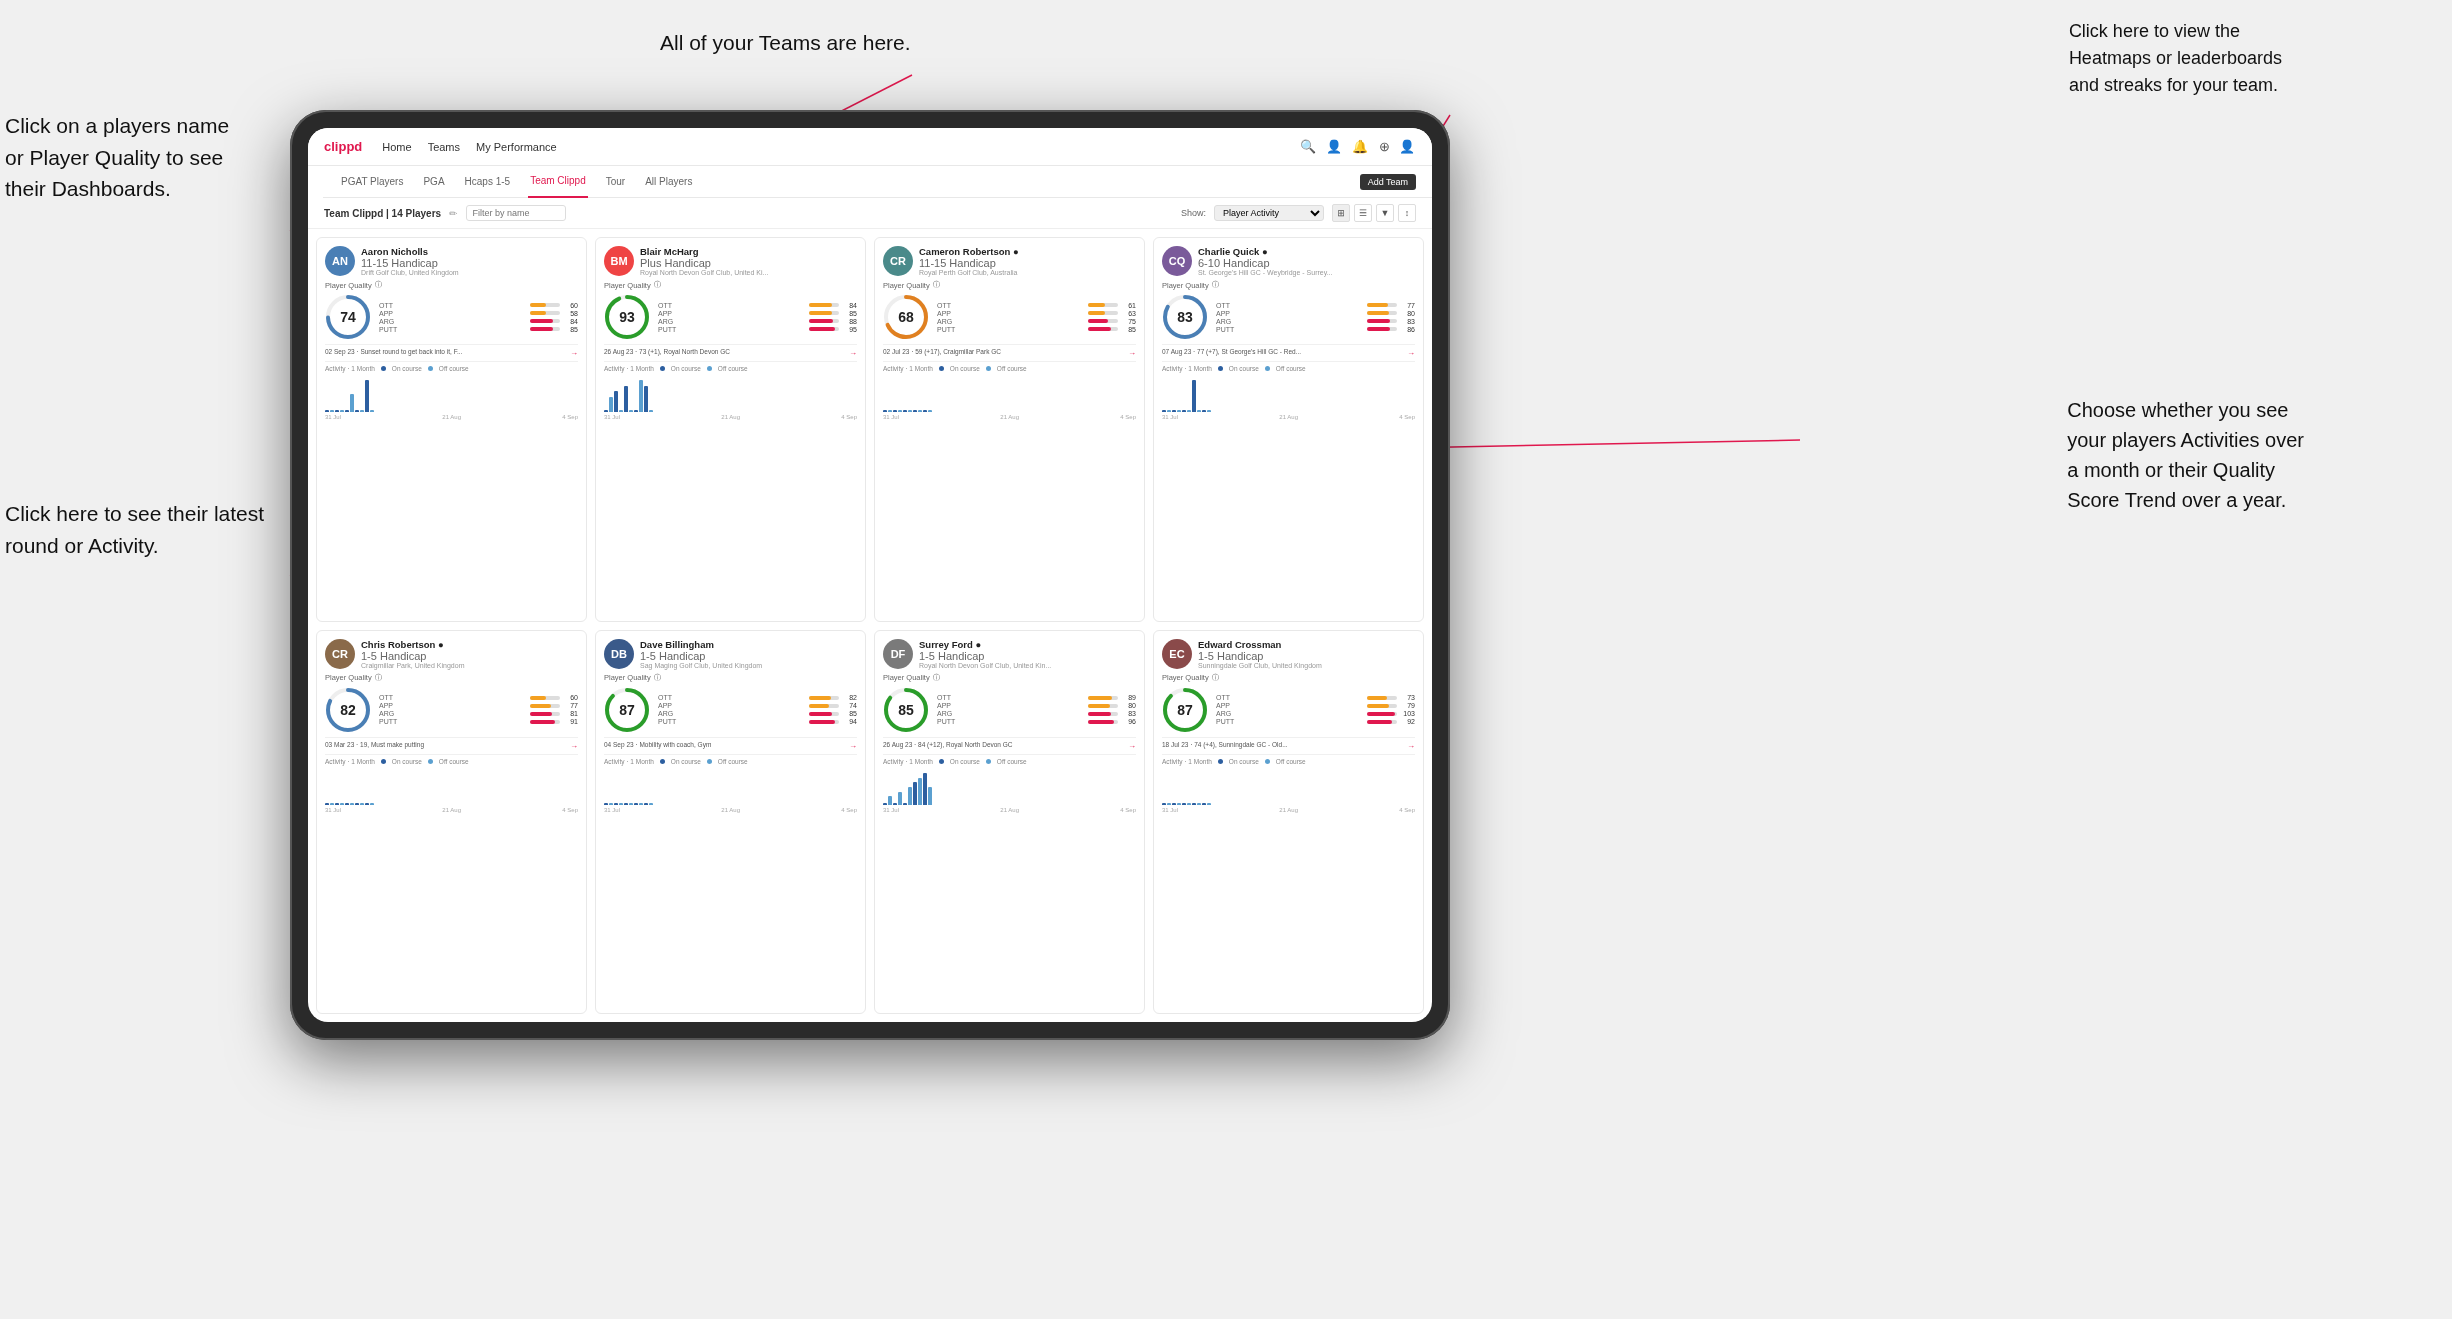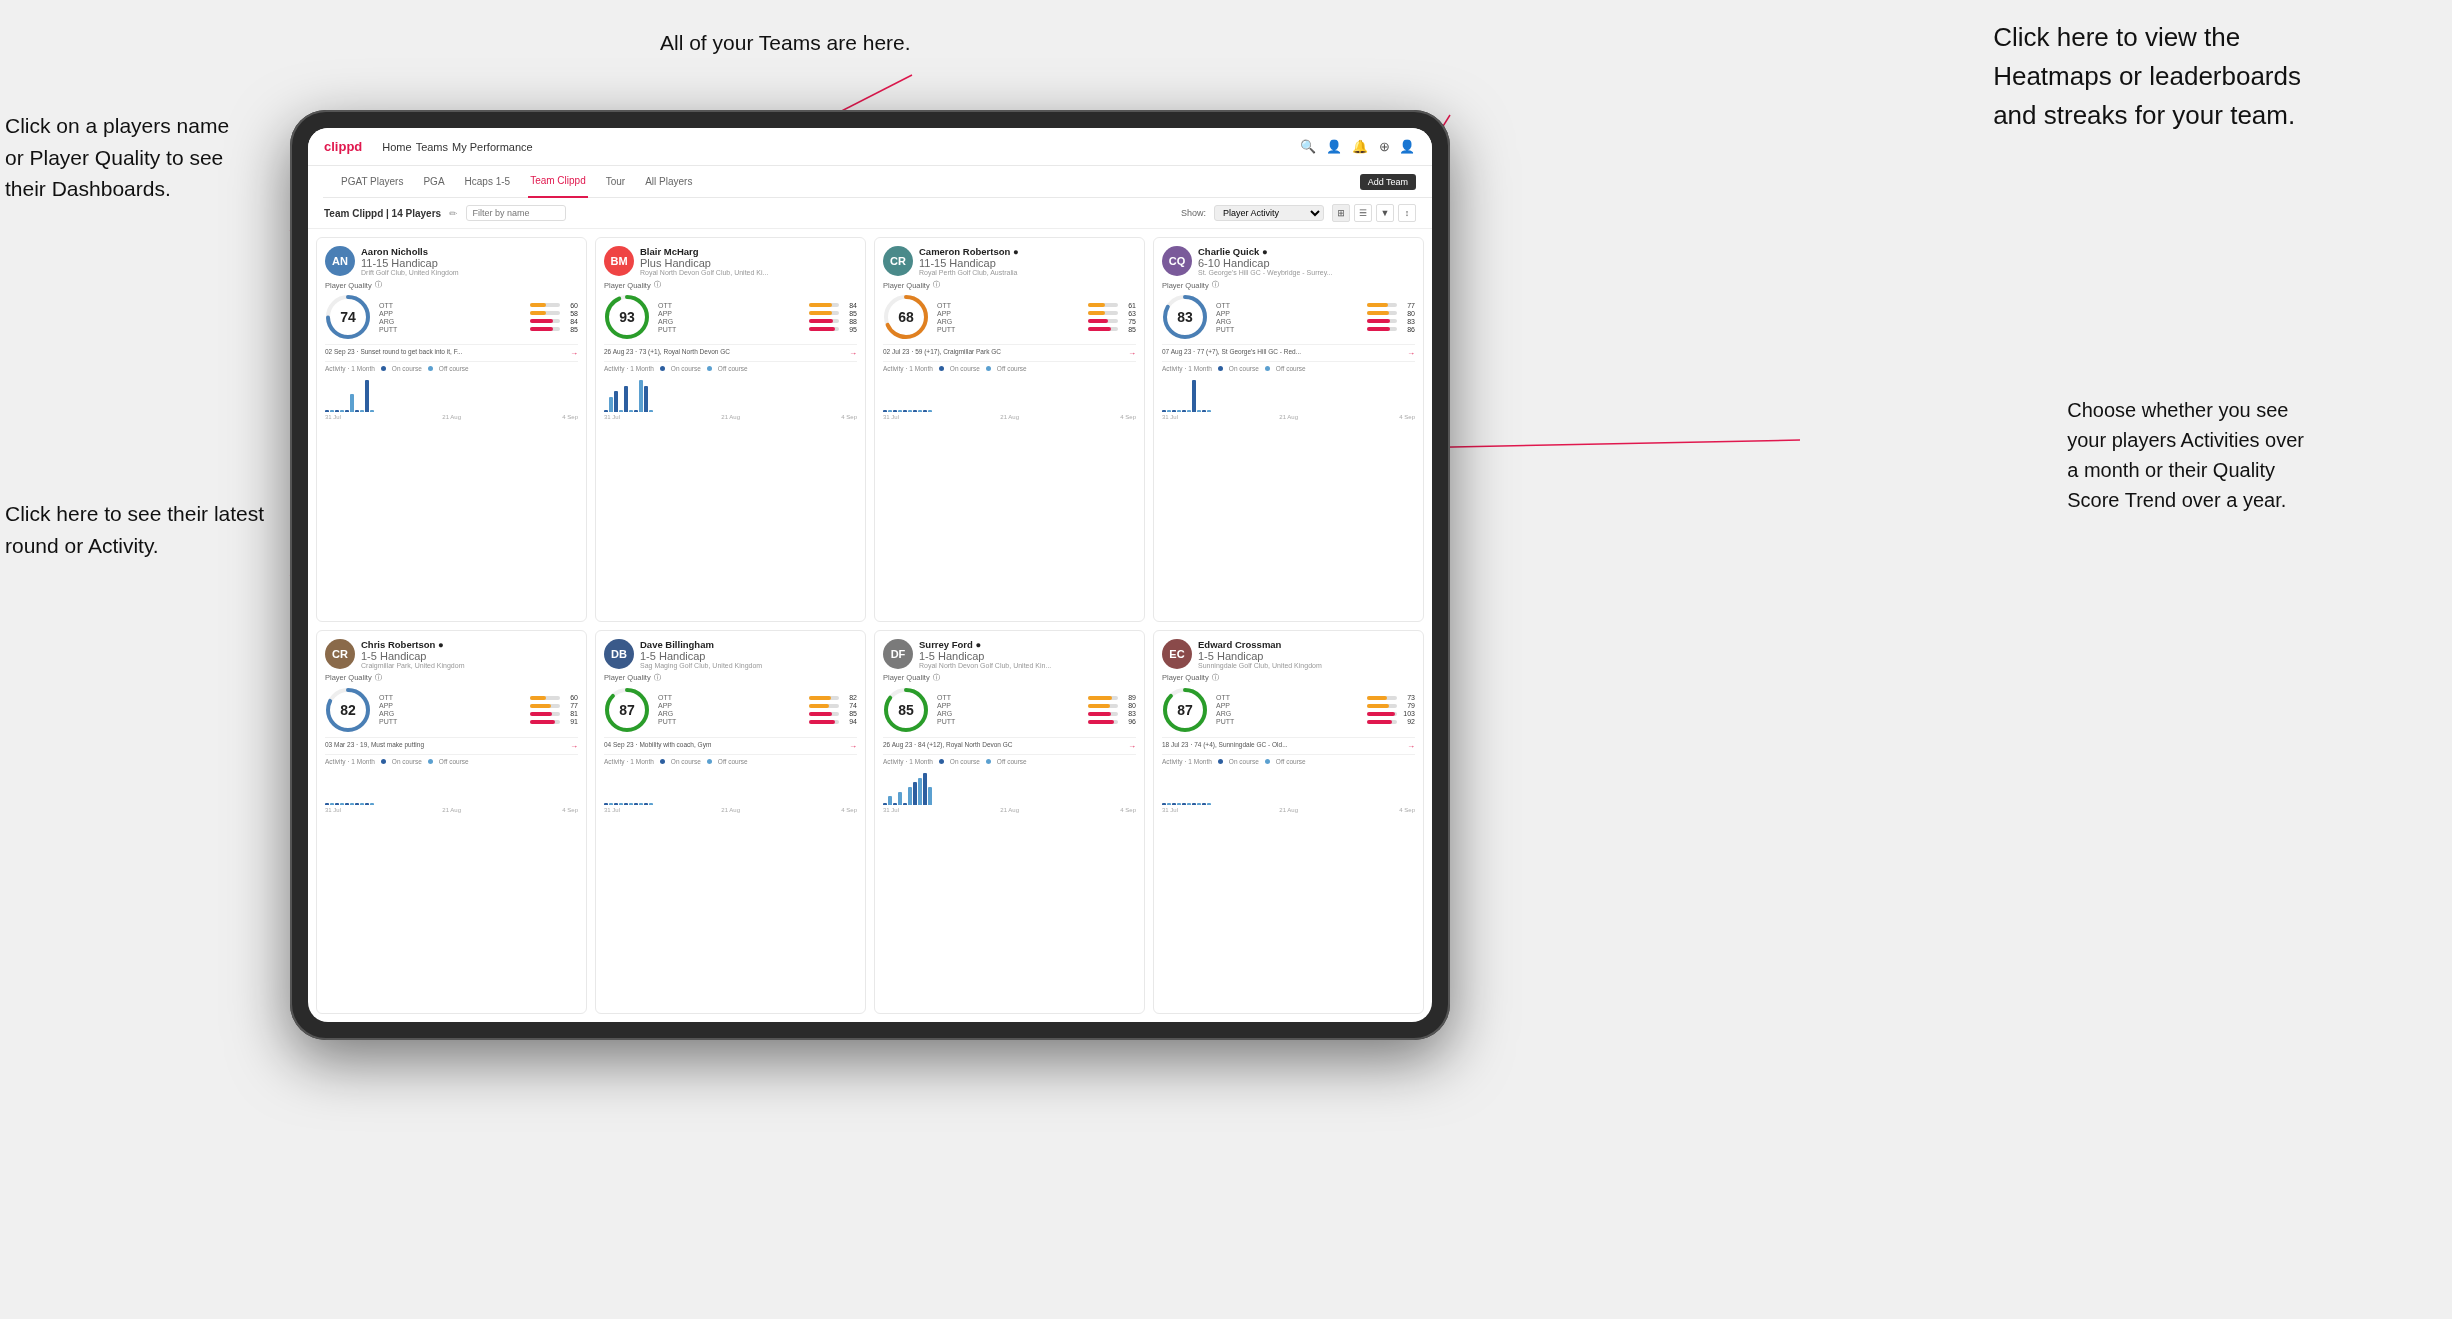--- a/index.html
+++ b/index.html
@@ -55,21 +55,21 @@
       flex-shrink: 0;
     }
     .nav-logo {
       color: #e0184e;
       font-weight: 700;
       font-size: 13px;
       margin-right: 20px;
     }
     .nav-items {
       display: flex;
-      gap: 4px;
+      gap: 16px;
       flex: 1;
     }
     .nav-item {
       font-size: 11px;
       color: #333;
       cursor: pointer;
       padding: 4px 0;
     }
     .nav-icons {
       display: flex;
@@ -365,21 +365,21 @@
         <path d="M0,0 L0,6 L8,3 z" fill="#e0184e"></path>
       </marker>
     </defs>
   </svg>
 </div>
 
 <div class="annotation" style="position:absolute;top:28px;left:660px;text-align:left;font-size:21px;max-width:400px;">
   <span>All of your Teams are here.</span>
 </div>
 
-<div class="annotation" style="position:absolute;top:18px;right:151px;font-size:26px;max-width:320px;line-height:1.5;">
+<div class="annotation" style="position:absolute;top:18px;right:170px;font-size:18px;max-width:320px;line-height:1.5;">
   Click here to view the<br>Heatmaps or leaderboards<br>and streaks for your team.
 </div>
 
 <div class="annotation" style="position:absolute;top:110px;left:5px;font-size:21px;max-width:270px;line-height:1.5;">
   Click on a players name<br>or Player Quality to see<br>their Dashboards.
 </div>
 
 <div class="annotation" style="position:absolute;top:498px;left:5px;font-size:21px;max-width:270px;line-height:1.5;">
   Click here to see their latest<br>round or Activity.
 </div>

